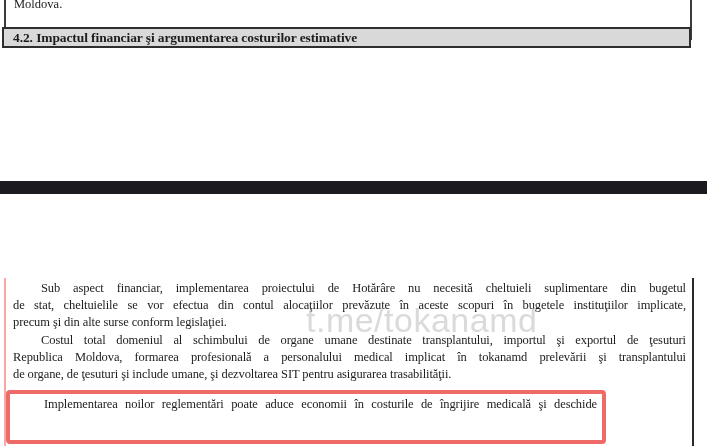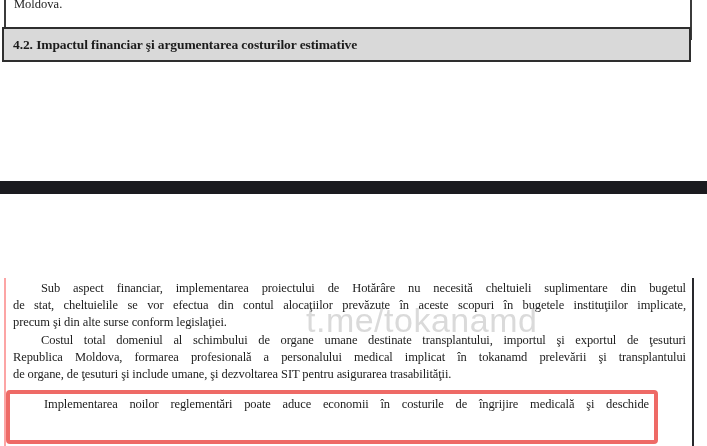--- a/index.html
+++ b/index.html
@@ -32,21 +32,21 @@
     display: block;
     margin: -3px 0 0 8px;
     font-size: 12.5px;
     line-height: 15px;
   }
 
   
   .section-header {
     position: absolute;
     left: 2px; top: 27px;
-    width: 689px; height: 35px;
+    width: 689px; height: 21px;
     box-sizing: border-box;
     background: var(--header_bg, #d9d9d9);
     border: 2px solid #2e2e2e;
     display: flex;
     align-items: center;
     padding-left: 9px;
     font-weight: bold;
     font-size: 13.5px;
     letter-spacing: -0.1px;
   }
@@ -97,21 +97,21 @@
     color: var(--watermark_color, #bcbcbc);
     opacity: 0.55;
     letter-spacing: 0.5px;
     pointer-events: none;
   }
 
   
   .highlight-box {
     position: absolute;
     left: 6px; top: 390px;
-    width: 652px; height: 54px;
+    width: 600px; height: 54px;
     box-sizing: border-box;
     border: 4px solid var(--highlight_border, #ee6a66);
     border-radius: 4px;
     z-index: 6;
     padding: 2px 5px 0 6px;
     font-size: 12.5px;
     letter-spacing: -0.1px;
   }
 </style>
 </head>

